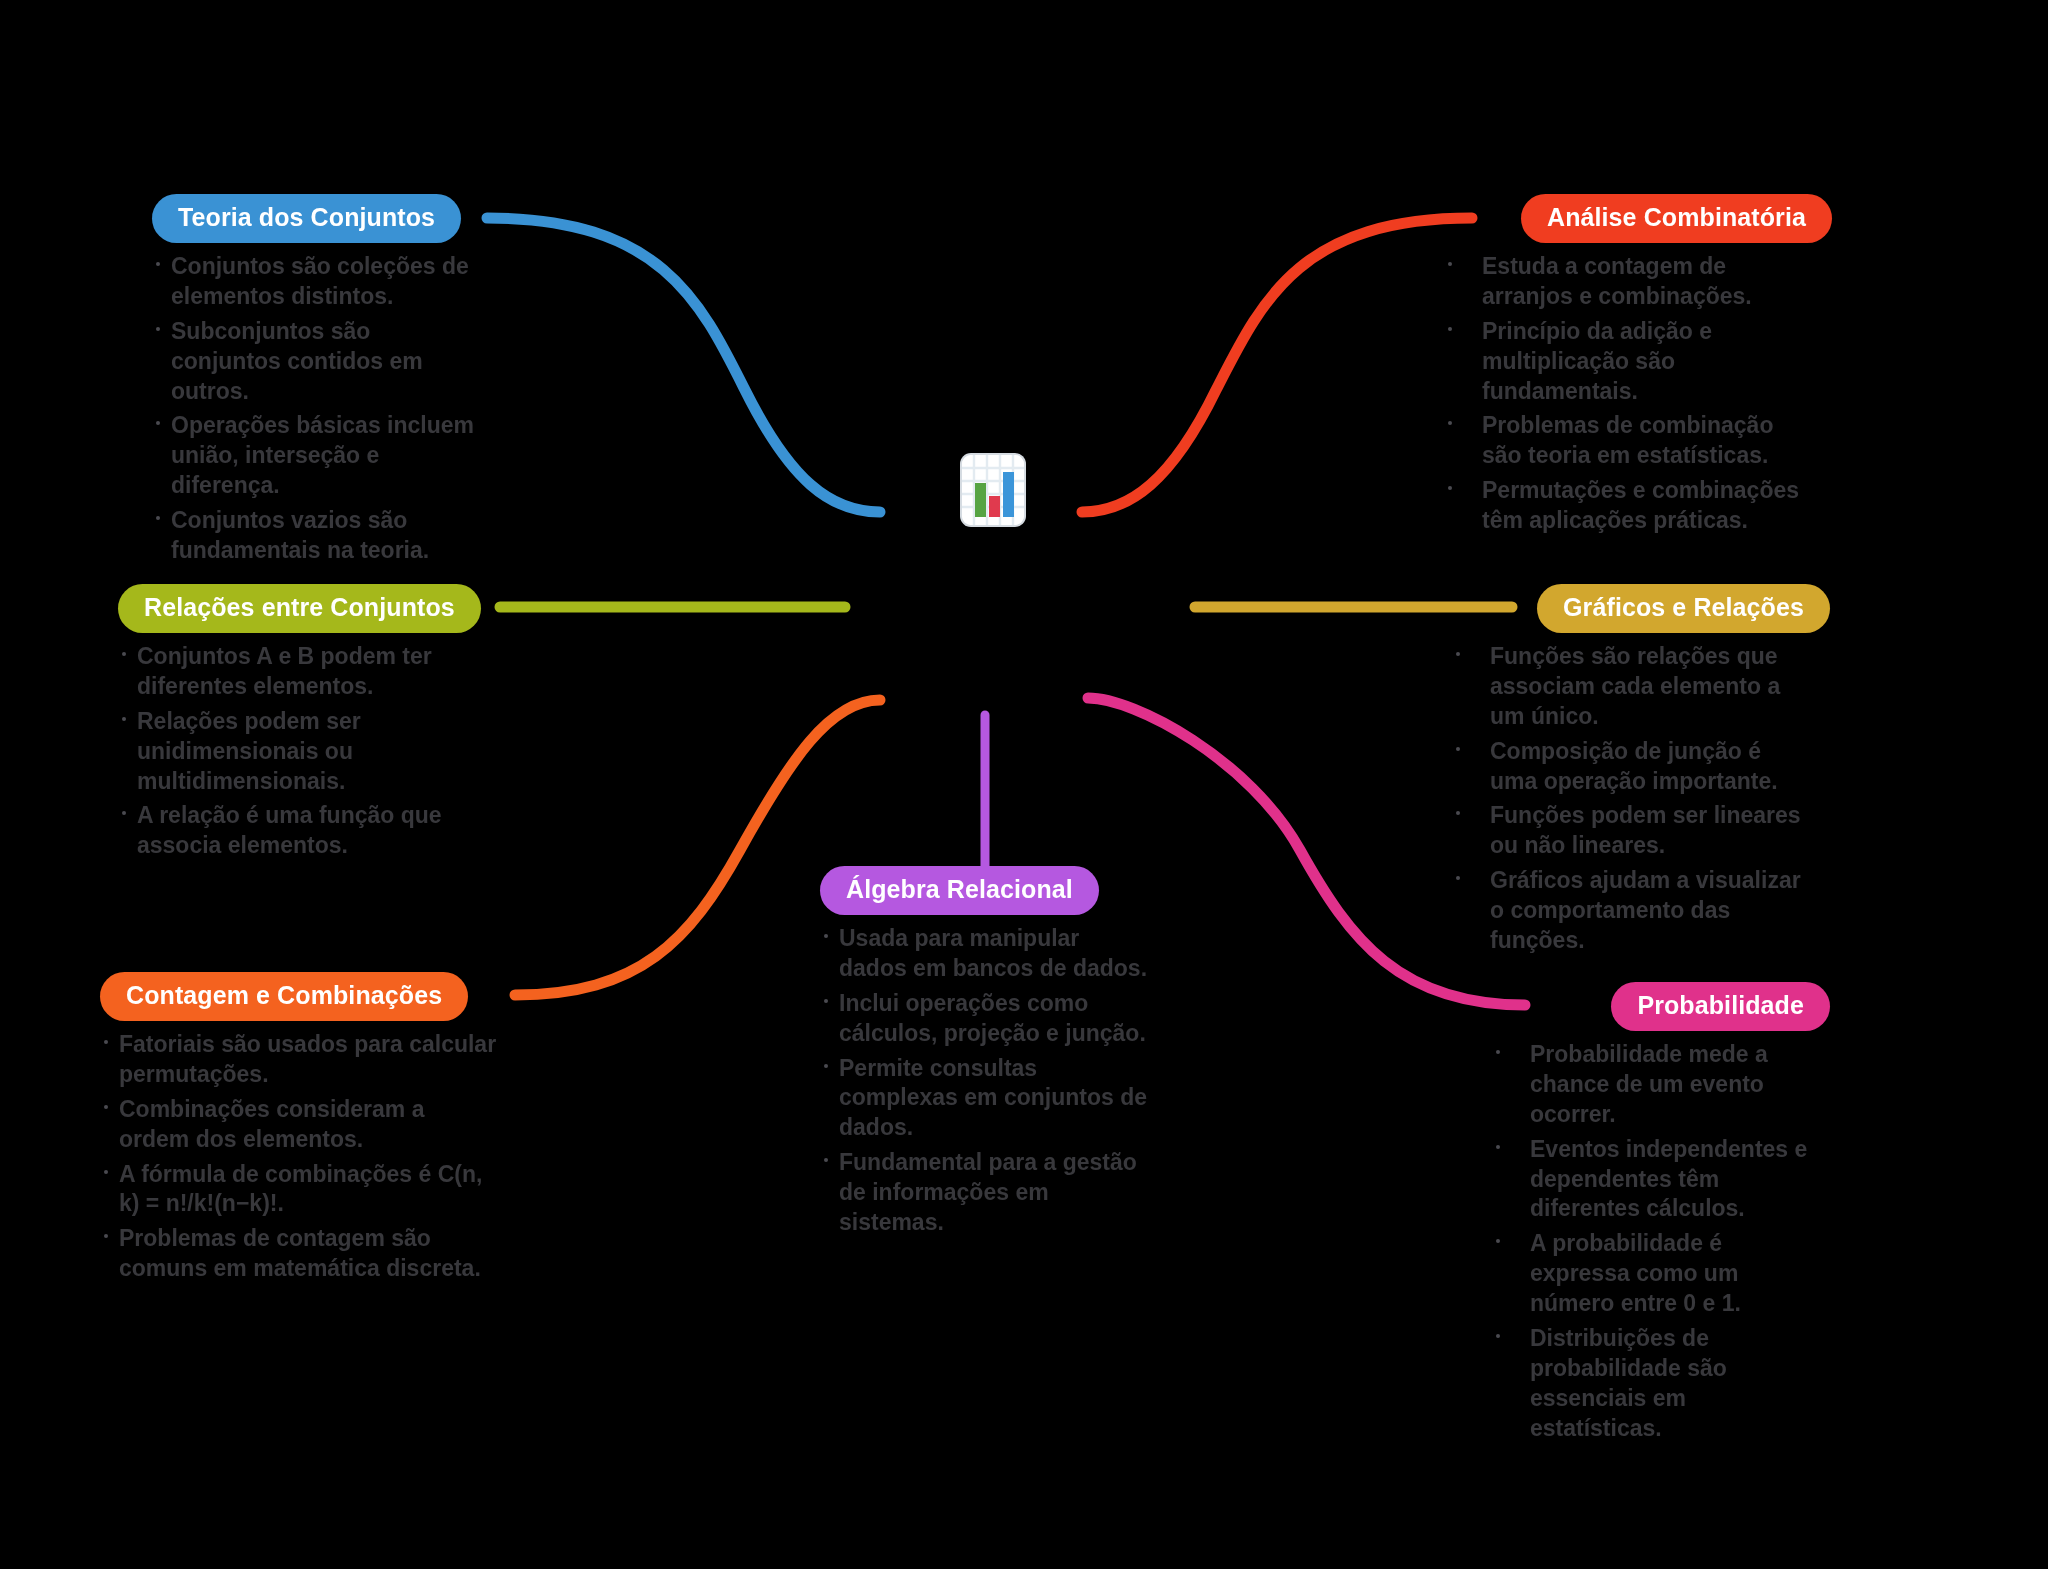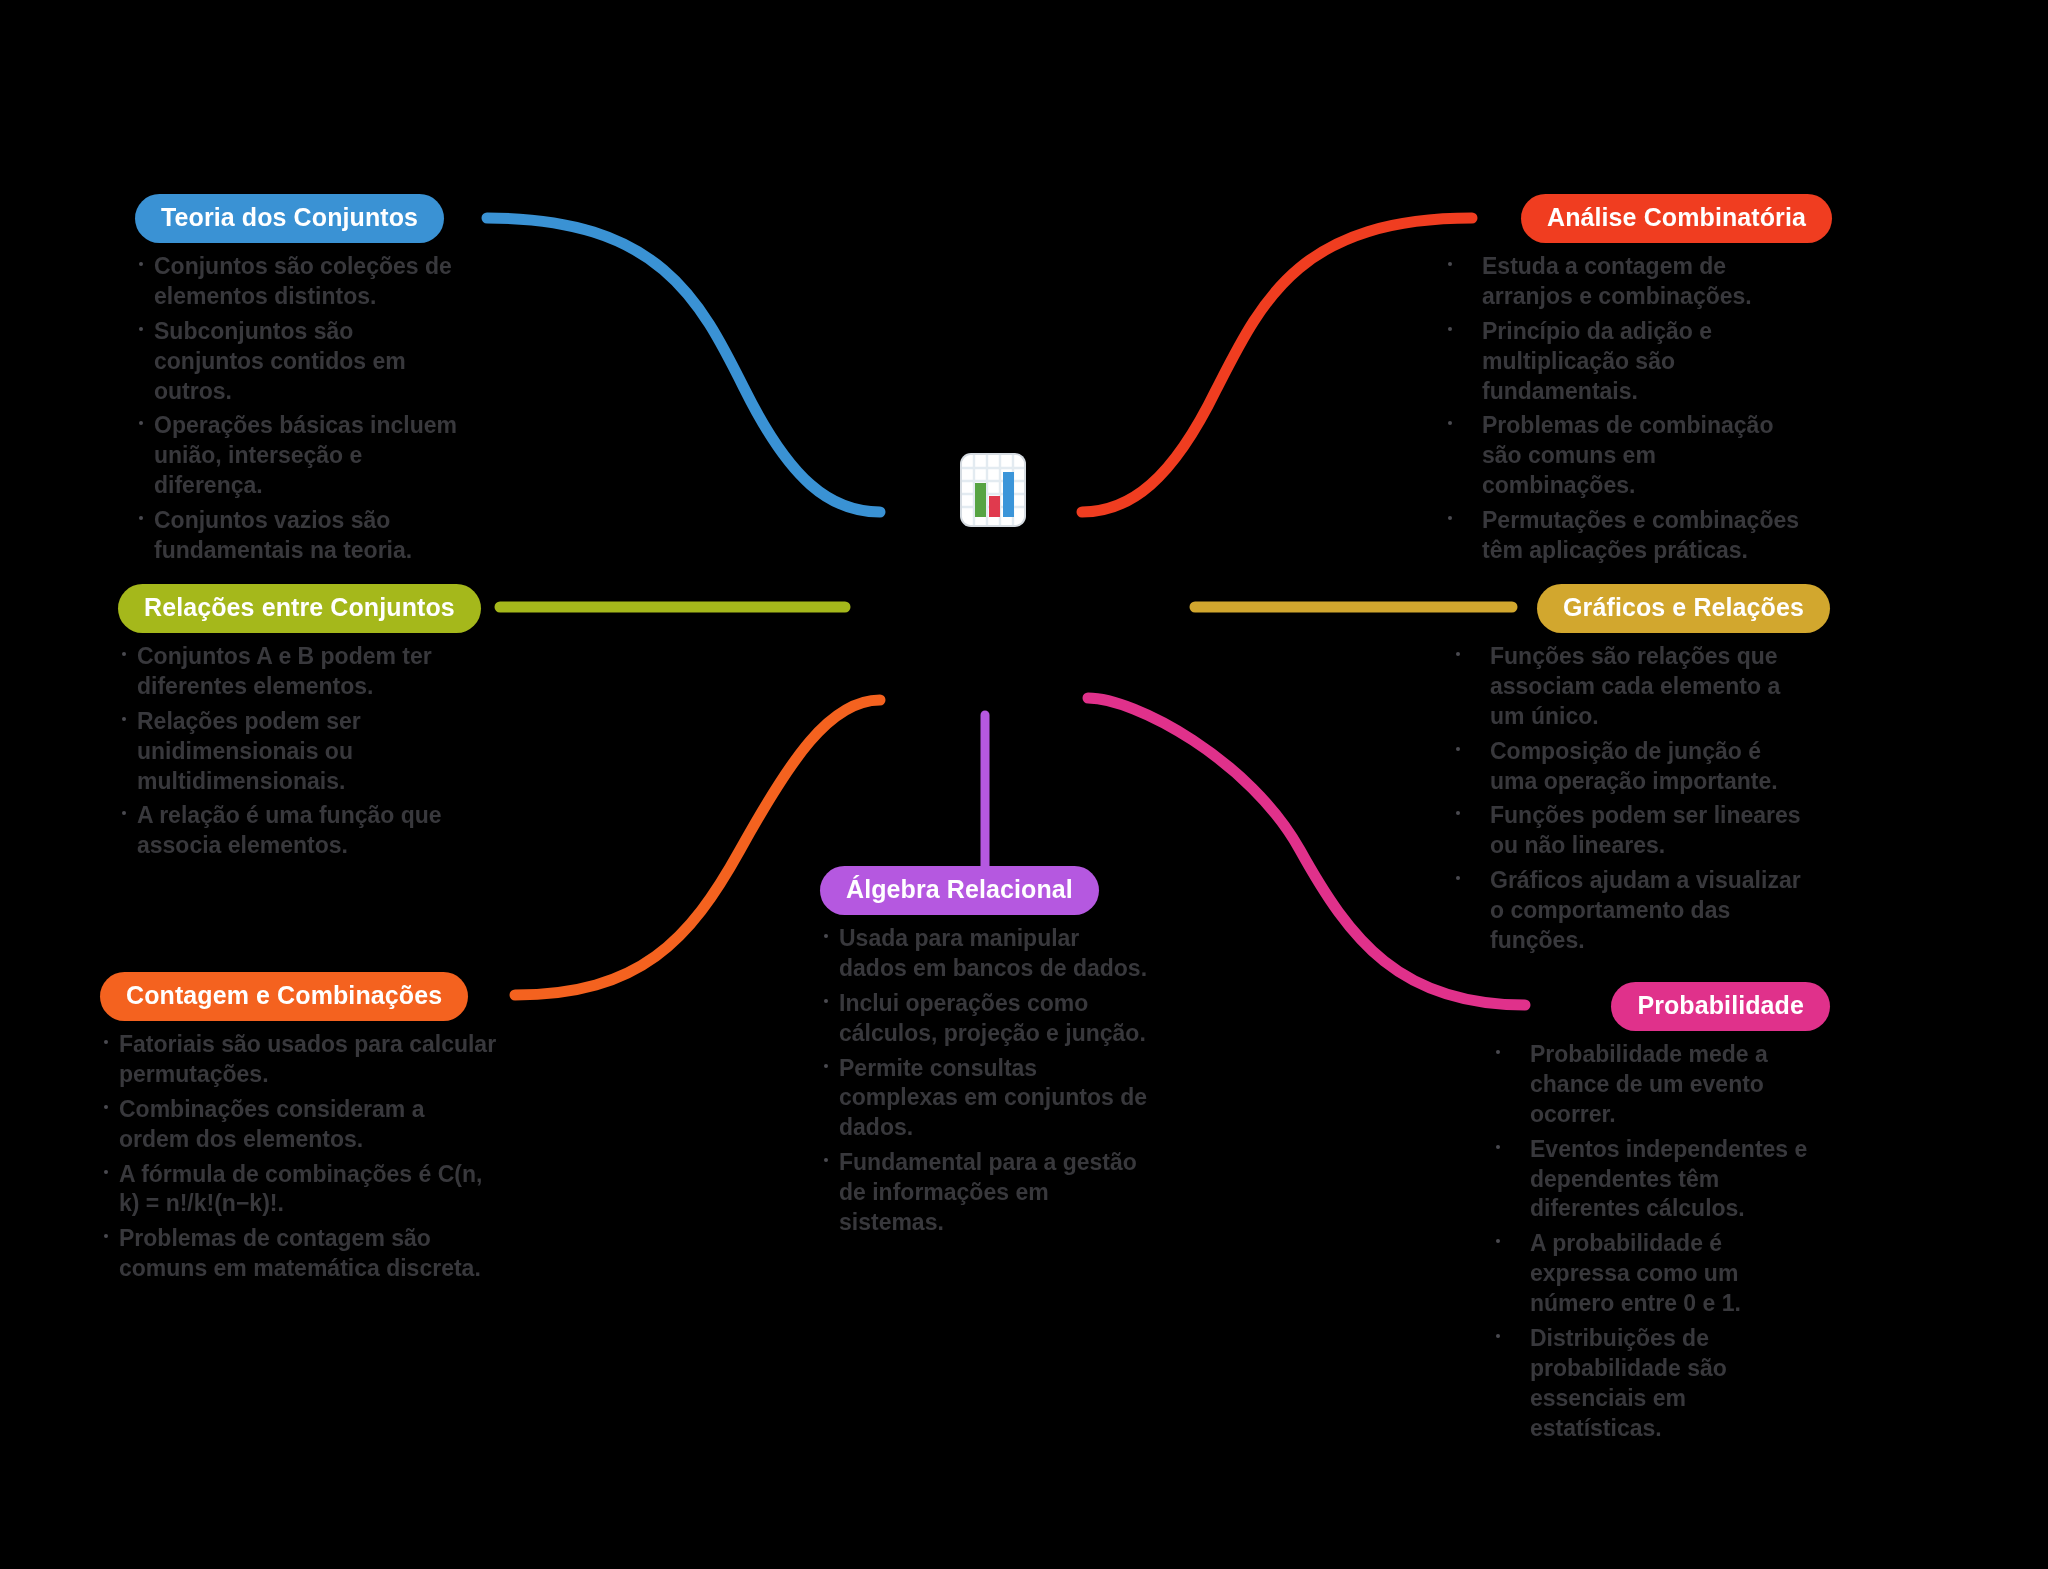--- a/index.html
+++ b/index.html
@@ -146,36 +146,36 @@
         <line x1="25" y1="0" x2="25" y2="70"></line>
         <line x1="38" y1="0" x2="38" y2="70"></line>
         <line x1="51" y1="0" x2="51" y2="70"></line>
       </g>
       <rect x="13" y="28" width="11" height="34" fill="#57a443"></rect>
       <rect x="27" y="41" width="11" height="21" fill="#e03a4e"></rect>
       <rect x="41" y="17" width="11" height="45" fill="#3b95d9"></rect>
     </svg>
   </div>
 
-  <div class="branch" style="left:135px; top:194px; width:330px;">
+  <div class="branch" style="left:152px; top:194px; width:330px;">
     <div class="branch-title" style="background-color: rgb(58, 146, 212);">Teoria dos Conjuntos</div>
     <ul class="bullets">
       <li>Conjuntos são coleções de elementos distintos.</li>
       <li>Subconjuntos são conjuntos contidos em outros.</li>
       <li>Operações básicas incluem união, interseção e diferença.</li>
       <li>Conjuntos vazios são fundamentais na teoria.</li>
     </ul>
   </div>
 
   <div class="branch align-right" style="left:1482px; top:194px; width:350px;">
     <div class="branch-title" style="background-color: rgb(240, 61, 32);">Análise Combinatória</div>
     <ul class="bullets">
       <li>Estuda a contagem de arranjos e combinações.</li>
       <li>Princípio da adição e multiplicação são fundamentais.</li>
-      <li>Problemas de combinação são comuns em combinações.</li>
+      <li>Problemas de combinação são teoria em estatísticas.</li>
       <li>Permutações e combinações têm aplicações práticas.</li>
     </ul>
   </div>
 
   <div class="branch" style="left:118px; top:584px; width:360px;">
     <div class="branch-title" style="background-color: rgb(165, 184, 27);">Relações entre Conjuntos</div>
     <ul class="bullets">
       <li>Conjuntos A e B podem ter diferentes elementos.</li>
       <li>Relações podem ser unidimensionais ou multidimensionais.</li>
       <li>A relação é uma função que associa elementos.</li>

